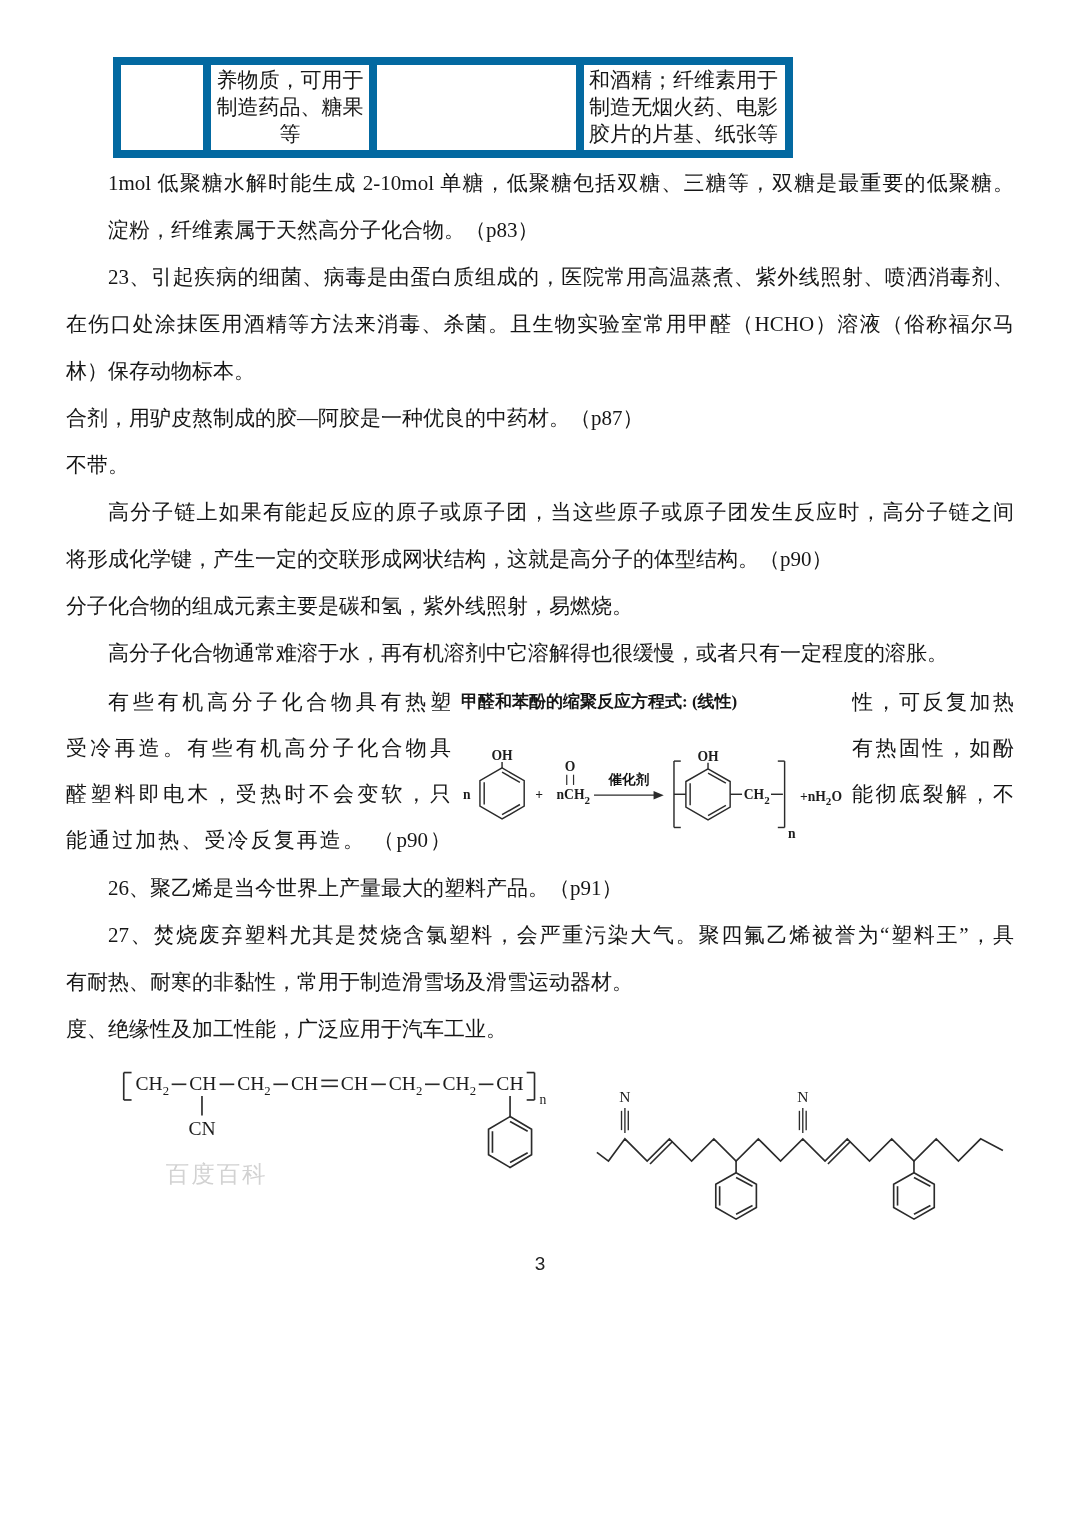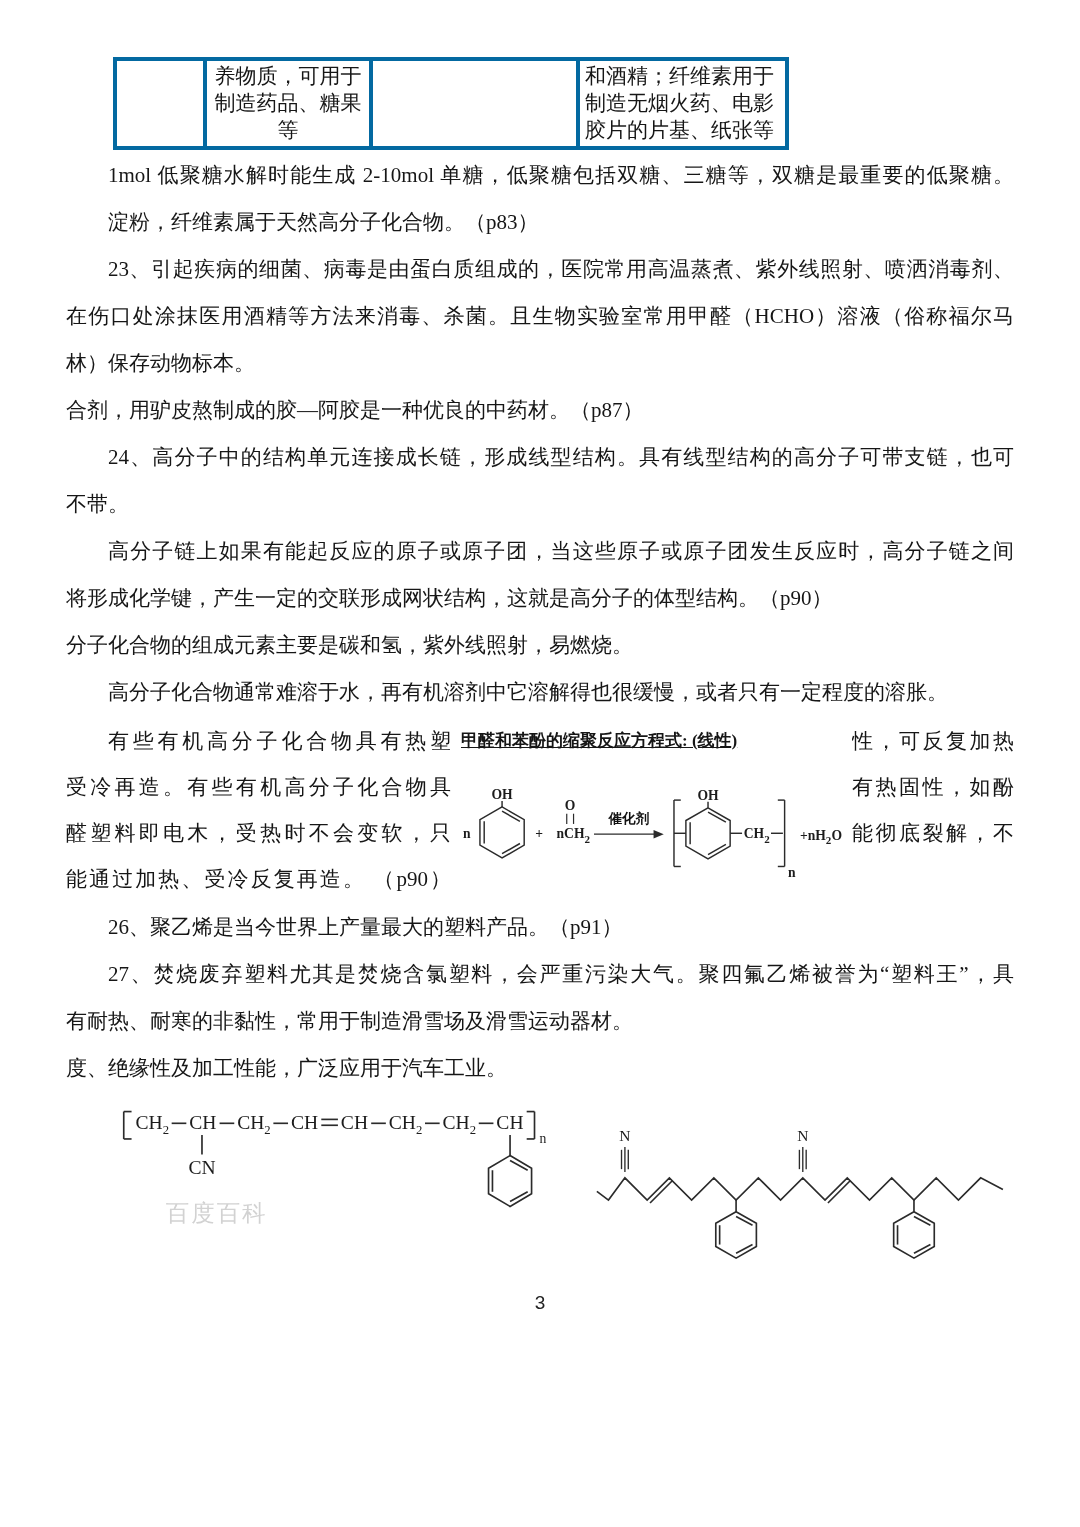--- a/index.html
+++ b/index.html
@@ -5,40 +5,40 @@
   html,body { margin:0; padding:0; background:#888; }
   .page {
     position:relative; width:1080px; height:1527px; margin:0 auto;
     background:#ffffff; overflow:hidden;
     font-family:"Liberation Serif","DejaVu Serif",serif; color:#161616;
   }
   .content { padding:0 66px; }
 
   
   table.tbl { border-collapse:collapse; table-layout:fixed; margin:57px 0 0 47px; }
-  table.tbl td { border:4px solid #0369a1; vertical-align:top; font-size:21px; line-height:27px; padding:2px 5px; }
+  table.tbl td { border:8px solid #0369a1; vertical-align:top; font-size:21px; line-height:27px; padding:2px 5px; }
   table.tbl td.c2 { text-align:center; }
 
   
   .textblock { margin-top:2px; }
   .line {
     font-size:21px; line-height:47px; height:47px; overflow:hidden; white-space:nowrap;
   }
   .line.just { white-space:normal; text-align:justify; text-align-last:justify; }
   .indent { text-indent:42px;font-family:Liberation Serif, serif; }
 
   
   .wrapsec { display:flex; margin-top:2px; }
   .wleft  { width:385px; }
   .wright { width:162px; }
   .wline {
     font-size:21px; line-height:46px; height:46px; overflow:hidden;
     text-align:justify; text-align-last:justify;
   }
-  .wcenter { width:401px;text-decoration:underline; }
+  .wcenter { width:401px; }
   .rtitle { font-weight:bold; font-size:17px; line-height:46px; height:46px; padding-left:10px; white-space:nowrap; }
   .rsvg { display:block; margin-top:2px; }
 
   
   .structures { display:flex; align-items:flex-start; margin:12px 0 0 46px; }
   .structures svg { display:block; }
   .s2 { margin-left:12px; }
 
   .pagenum { text-align:center; font-size:19px; margin-top:20px; font-family:"Liberation Sans","DejaVu Sans",sans-serif; color:#222; }
 
@@ -74,21 +74,20 @@
     </tbody>
       </table>
 
     <div class="textblock">
       <div class="line indent just">1mol 低聚糖水解时能生成 2-10mol 单糖，低聚糖包括双糖、三糖等，双糖是最重要的低聚糖。</div>
       <div class="line indent">淀粉，纤维素属于天然高分子化合物。（p83）</div>
       <div class="line indent just">23、引起疾病的细菌、病毒是由蛋白质组成的，医院常用高温蒸煮、紫外线照射、喷洒消毒剂、</div>
       <div class="line just">在伤口处涂抹医用酒精等方法来消毒、杀菌。且生物实验室常用甲醛（HCHO）溶液（俗称福尔马</div>
       <div class="line">林）保存动物标本。</div>
       <div class="line">合剂，用驴皮熬制成的胶—阿胶是一种优良的中药材。（p87）</div>
-      <div class="line indent just">24、高分子中的结构单元连接成长链，形成线型结构。具有线型结构的高分子可带支链，也可</div>
       <div class="line">不带。</div>
       <div class="line indent just">高分子链上如果有能起反应的原子或原子团，当这些原子或原子团发生反应时，高分子链之间</div>
       <div class="line">将形成化学键，产生一定的交联形成网状结构，这就是高分子的体型结构。（p90）</div>
       <div class="line">分子化合物的组成元素主要是碳和氢，紫外线照射，易燃烧。</div>
       <div class="line indent">高分子化合物通常难溶于水，再有机溶剂中它溶解得也很缓慢，或者只有一定程度的溶胀。</div>
     </div>
 
     <div class="wrapsec">
       <div class="wleft">
         <div class="wline indent">有些有机高分子化合物具有热塑</div>

